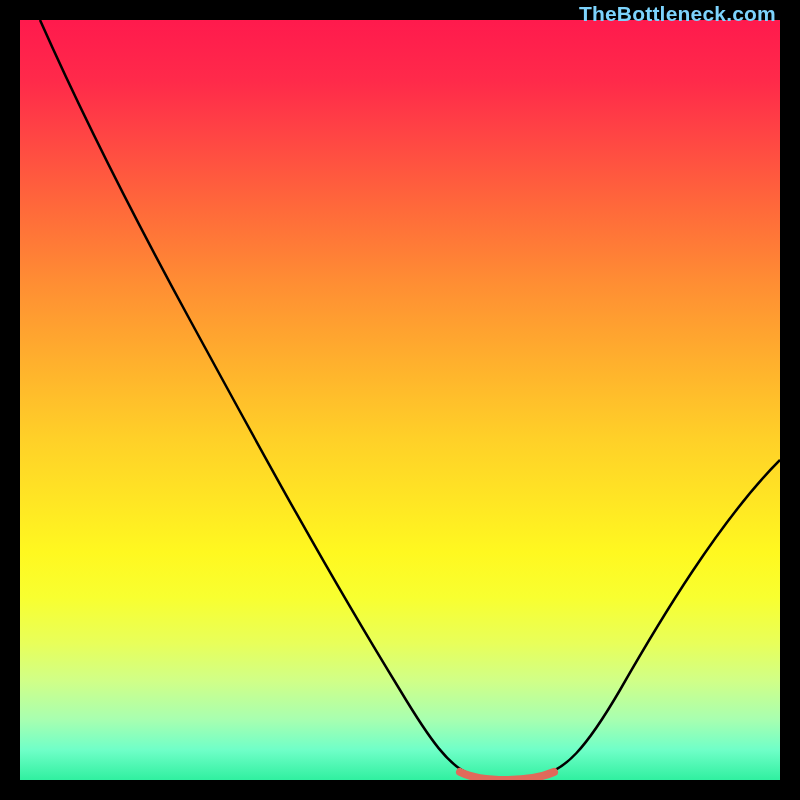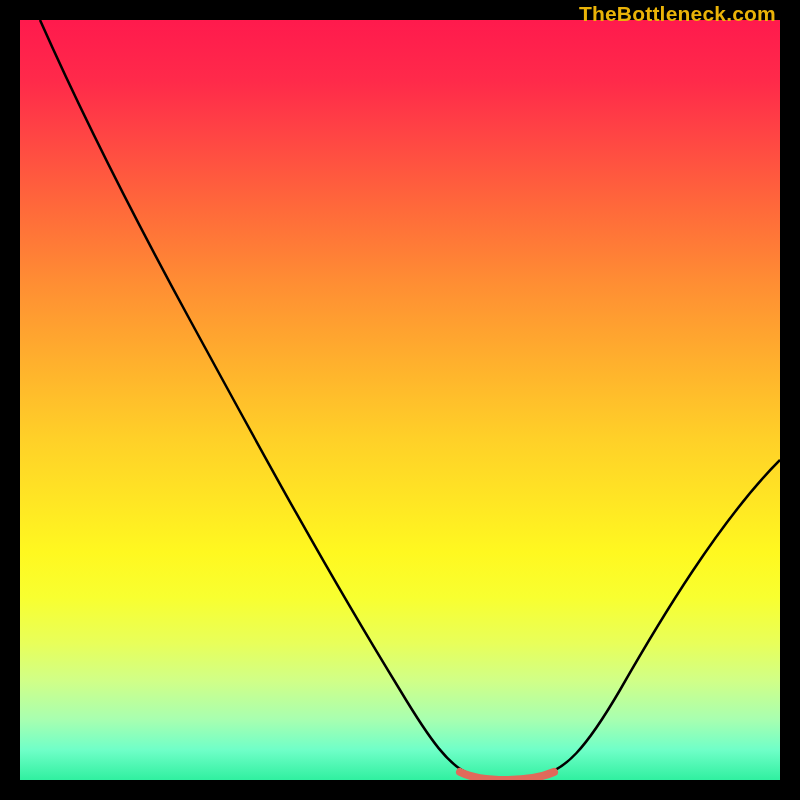--- a/index.html
+++ b/index.html
@@ -50,21 +50,21 @@
     width: 760px;
     height: 760px;
   }
   .watermark {
     position: absolute;
     top: 2px;
     right: 24px;
     font-family: Arial, Helvetica, sans-serif;
     font-size: 21px;
     font-weight: bold;
-    color: #eab308;
+    color: #7dd3fc;
     letter-spacing: 0.2px;
   }
 </style>
 </head>
 <body>
 
 <div class="frame">
   <div class="gradient"></div>
 
   <svg class="curve" viewBox="0 0 760 760" preserveAspectRatio="none">

